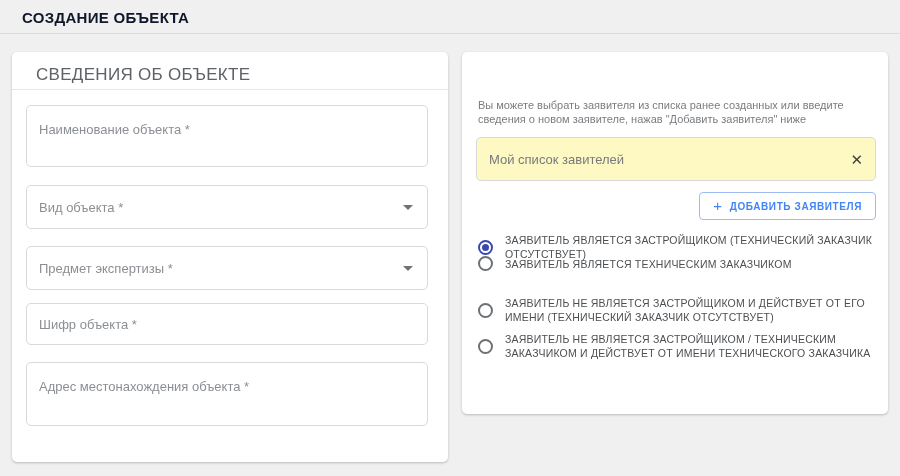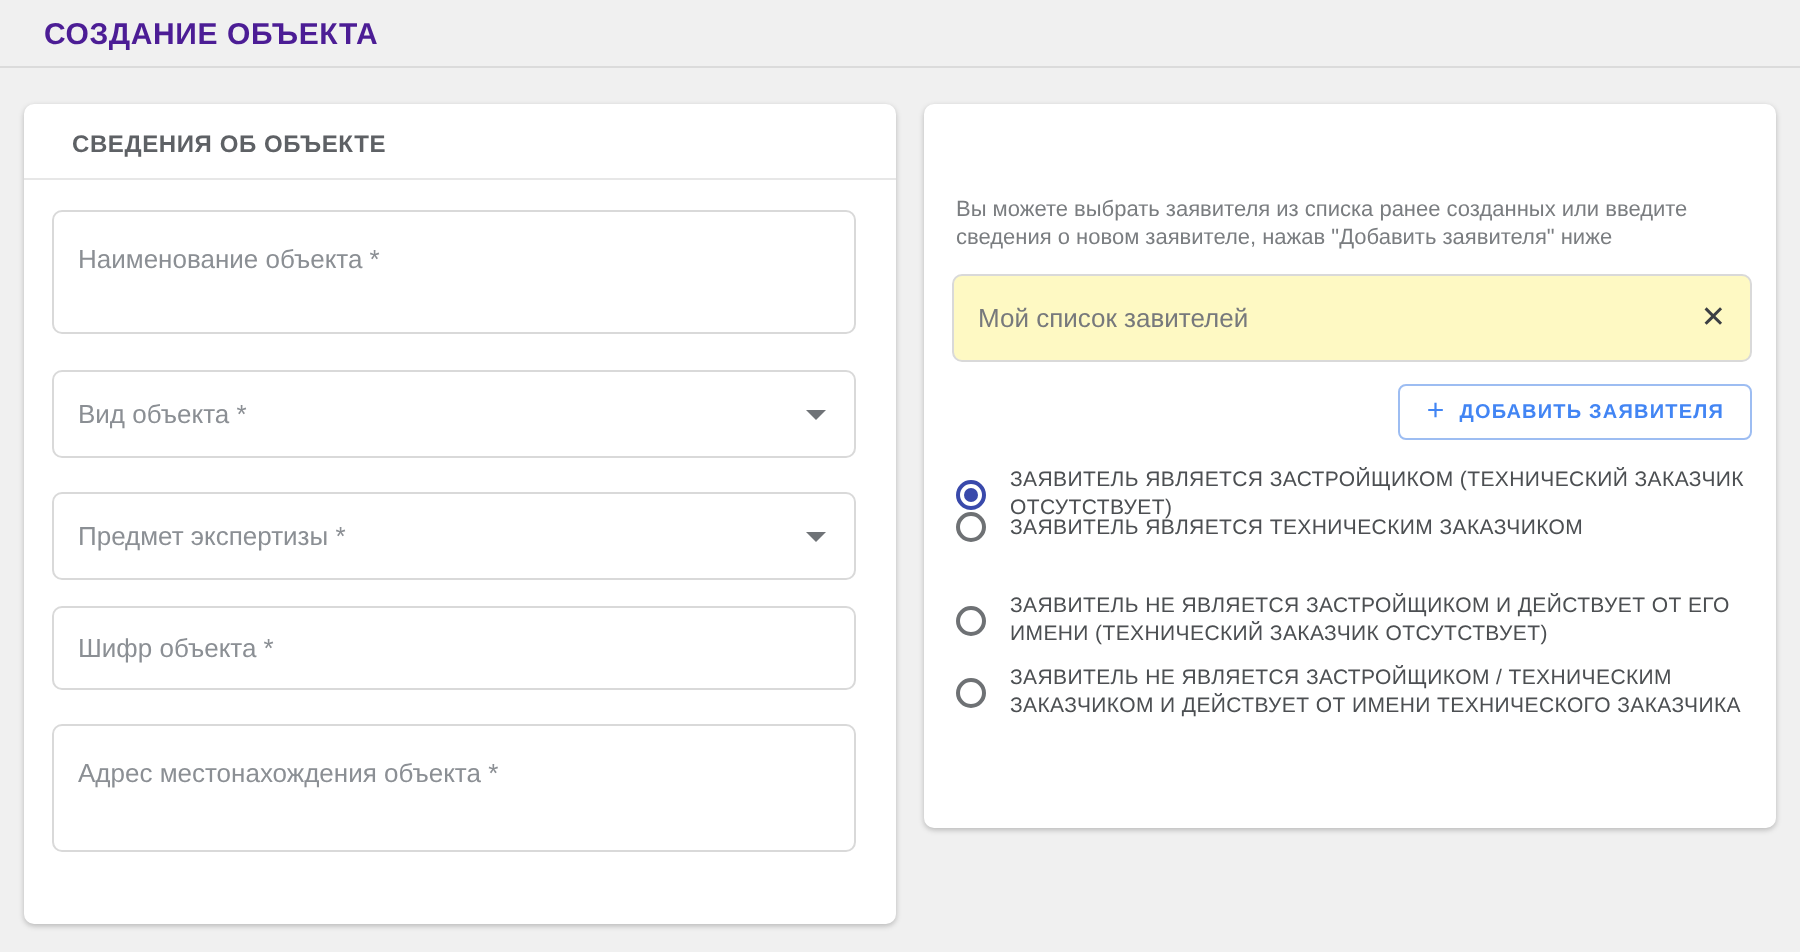--- a/index.html
+++ b/index.html
@@ -5,38 +5,38 @@
   * { box-sizing: border-box; margin: 0; padding: 0; }
   html, body { width: 900px; height: 476px; }
   body {
     background: #f0f0f0;
     font-family: "Liberation Sans", sans-serif;
     position: relative;
     overflow: hidden;
   }
   .page-title {
     position: absolute; left: 22px; top: 9px;
-    font-size: 15px; font-weight: bold; color: #4c1d95; letter-spacing: 0.3px;
+    font-size: 15px; font-weight: bold; color: #0f172a; letter-spacing: 0.3px;
   }
   .top-divider {
     position: absolute; left: 0; top: 33px; width: 900px; height: 1px; background: #dbdbdb;
   }
   .panel {
     position: absolute; background: #ffffff; border-radius: 5px;
     box-shadow: 0 1px 3px rgba(0,0,0,0.16), 0 1px 2px rgba(0,0,0,0.08);
   }
   .panel-left  { left: 12px;  top: 52px; width: 436px; height: 410px; }
   .panel-right { left: 462px; top: 52px; width: 426px; height: 362px; }
   .panel-header {
     position: absolute; left: 0; top: 0; width: 100%; height: 38px;
     border-bottom: 1px solid #e7e7e7;
   }
   .panel-header span {
     position: absolute; left: 24px; top: 13px;
-    font-size: 12px; font-weight: bold; color: #5e6165; letter-spacing: 0.3px;
+    font-size: 17px; font-weight: normal; color: #5e6165; letter-spacing: 0.3px;
   }
   .field {
     position: absolute; left: 14px; width: 402px;
     border: 1px solid #d9d9d9; border-radius: 5px; background: #fff;
   }
   .field .field-label {
     position: absolute; left: 12px; color: #8b8f94; font-size: 13px; white-space: nowrap;
   }
   .field.f-area .field-label { top: 16px; }
   .field.f-line .field-label { top: 50%; transform: translateY(-50%); }

